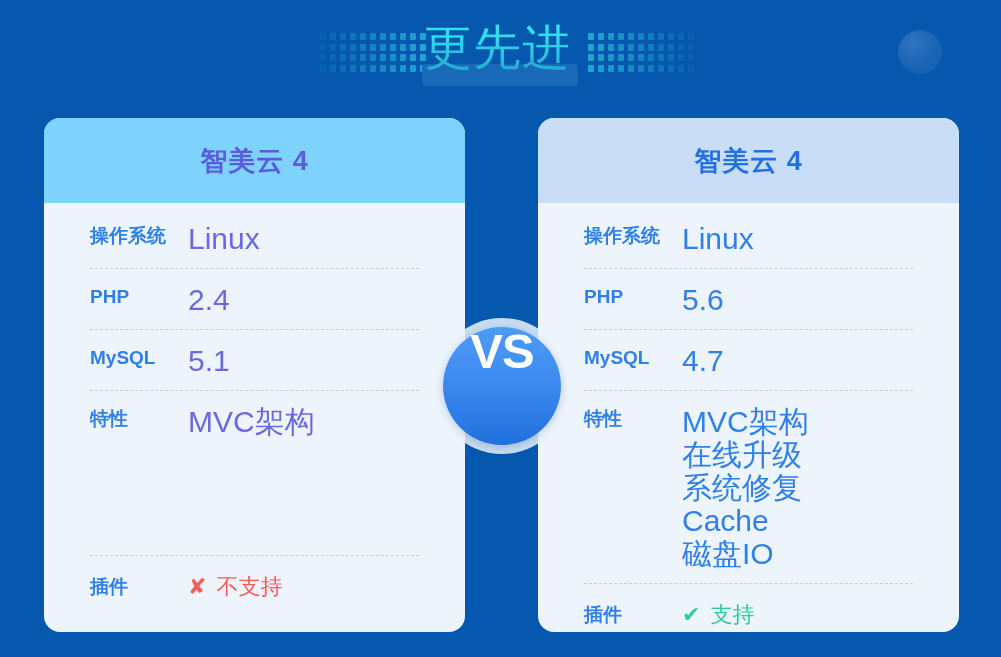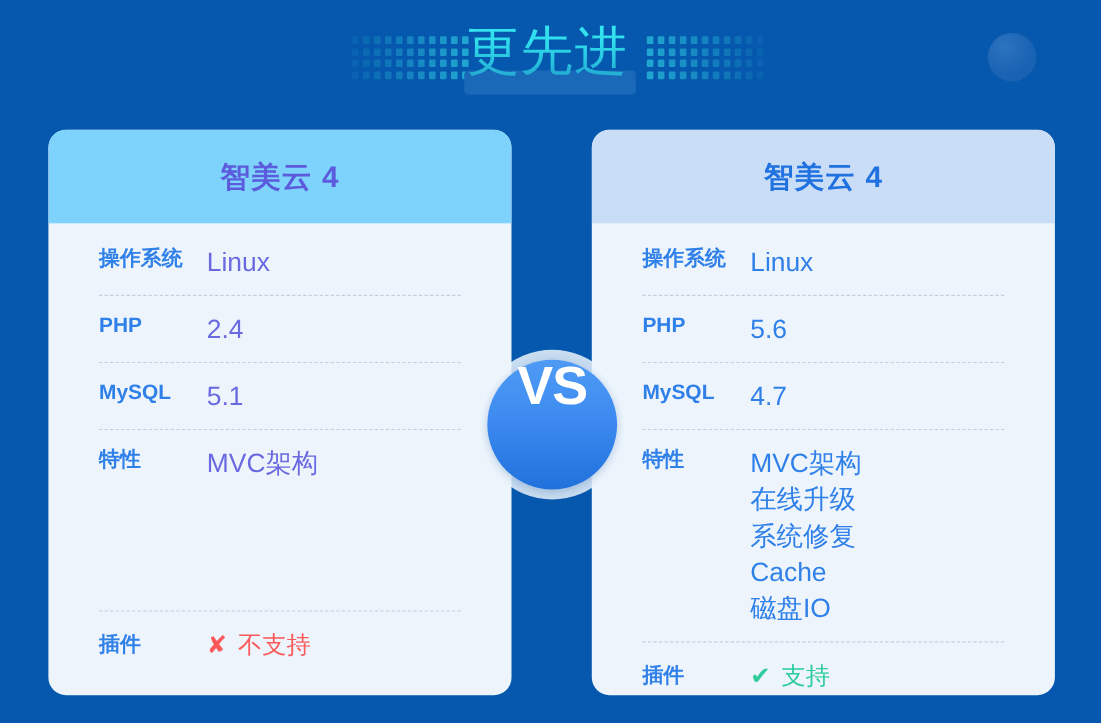--- a/index.html
+++ b/index.html
@@ -100,21 +100,21 @@
   .row:first-child { border-top:none; padding-top:19px; }
   .row .label {
     width:98px;
     flex:none;
     font-size:19px;
     font-weight:bold;
     color:#2f80e8;
     line-height:28px;
   }
   .row .value {
-    font-size:24px;
+    font-size:30px;
     line-height:33px;
     white-space:pre-line;
   }
   #card-left  .row .value { color:#6a6ae0; }
   #card-right .row .value { color:#2f80e8; }
 
   .spacer-left { height:104px; }
 
   .row.plugin { align-items:center; }
   .row.plugin .value { display:flex; align-items:center; gap:10px; font-size:22px; }

